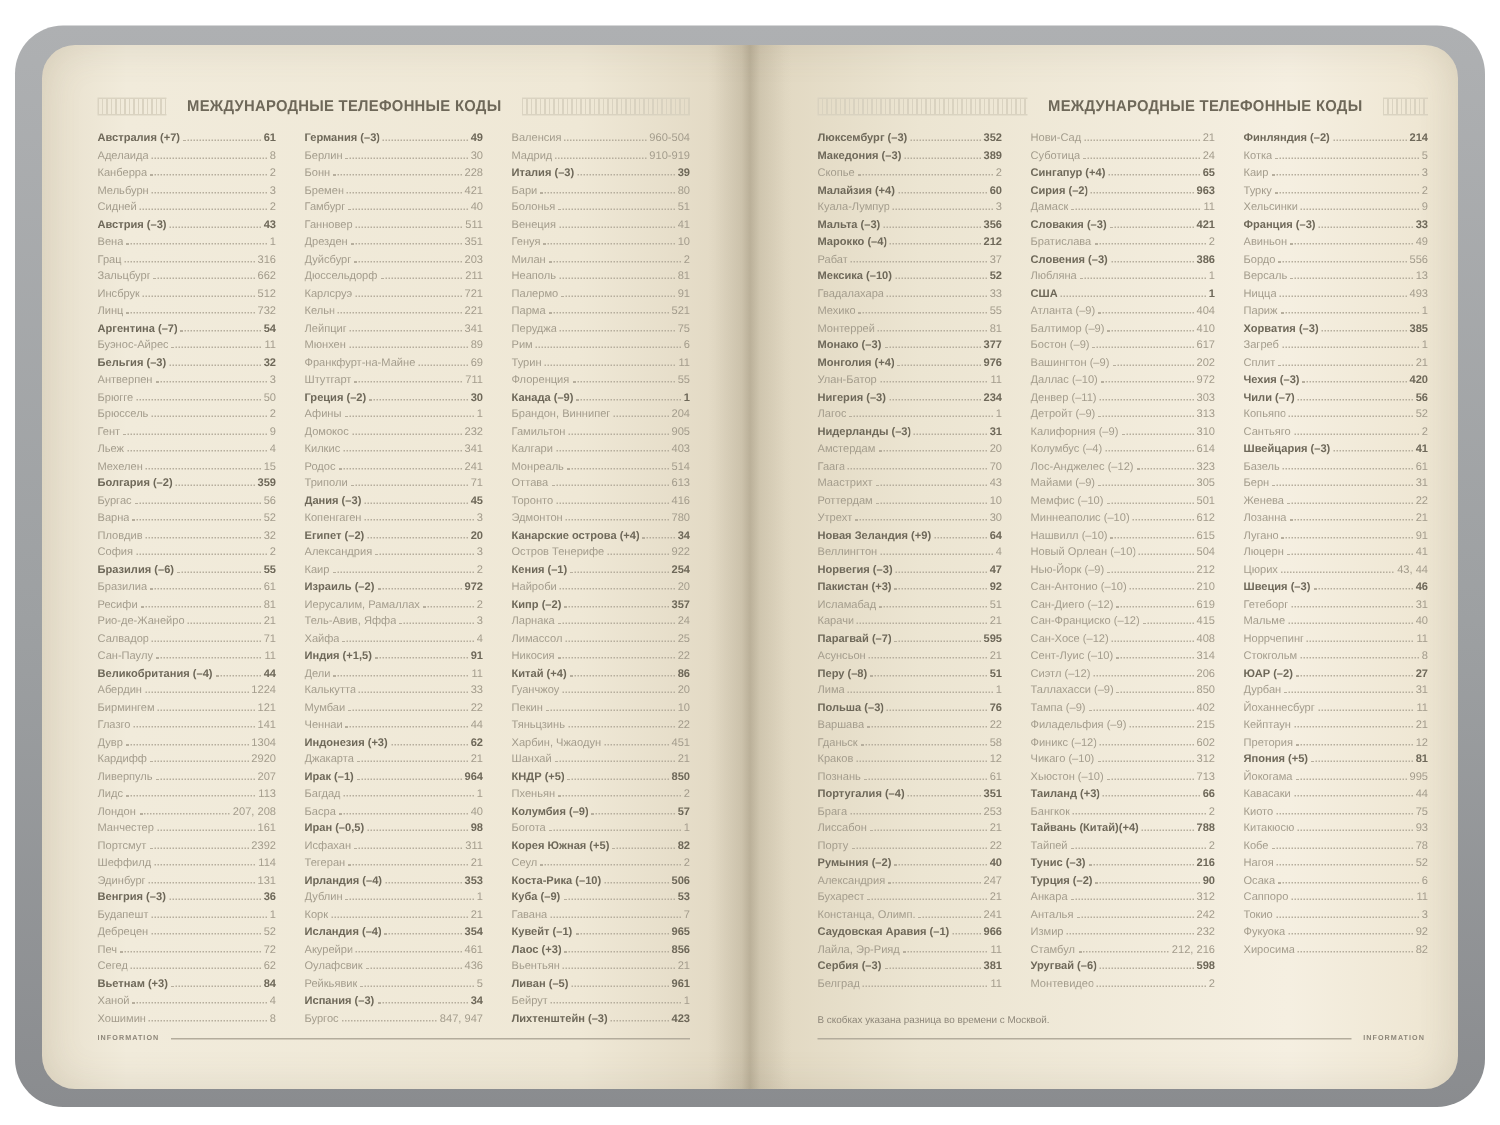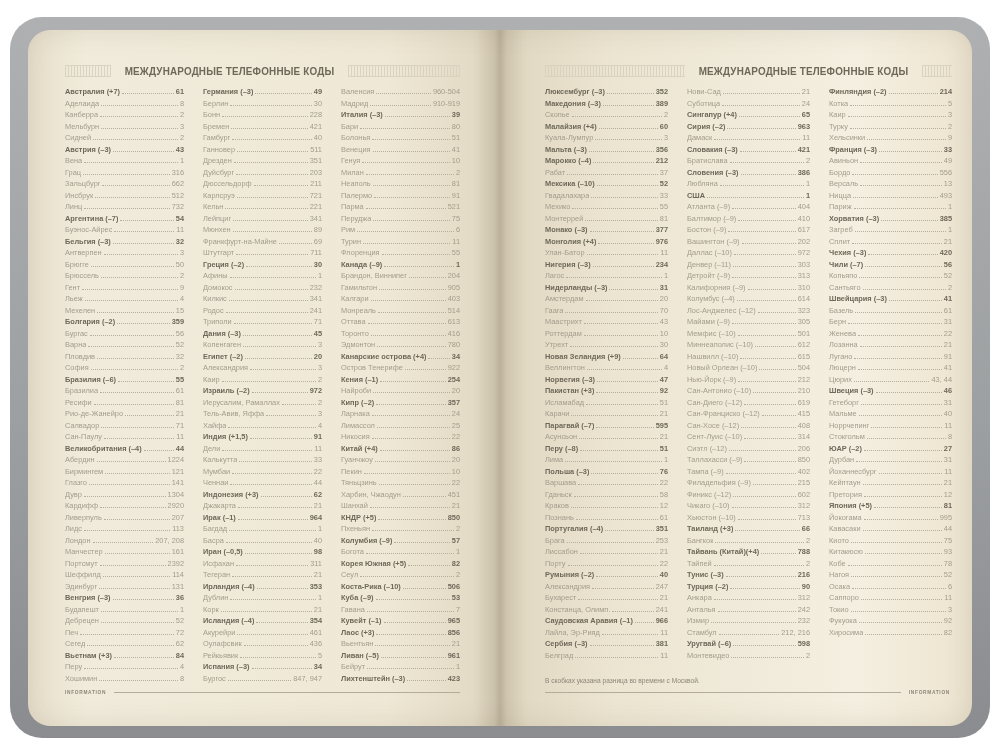--- a/index.html
+++ b/index.html
@@ -306,21 +306,21 @@
               <span class="nm">Сегед</span>
               <span class="dots"></span>
               <span class="cd">62</span>
             </div>
             <div class="entry b">
               <span class="nm">Вьетнам (+3)</span>
               <span class="dots"></span>
               <span class="cd">84</span>
             </div>
             <div class="entry">
-              <span class="nm">Перу</span>
+              <span class="nm">Ханой</span>
               <span class="dots"></span>
               <span class="cd">4</span>
             </div>
             <div class="entry">
               <span class="nm">Хошимин</span>
               <span class="dots"></span>
               <span class="cd">8</span>
             </div>
           </div>
         <div class="col">

